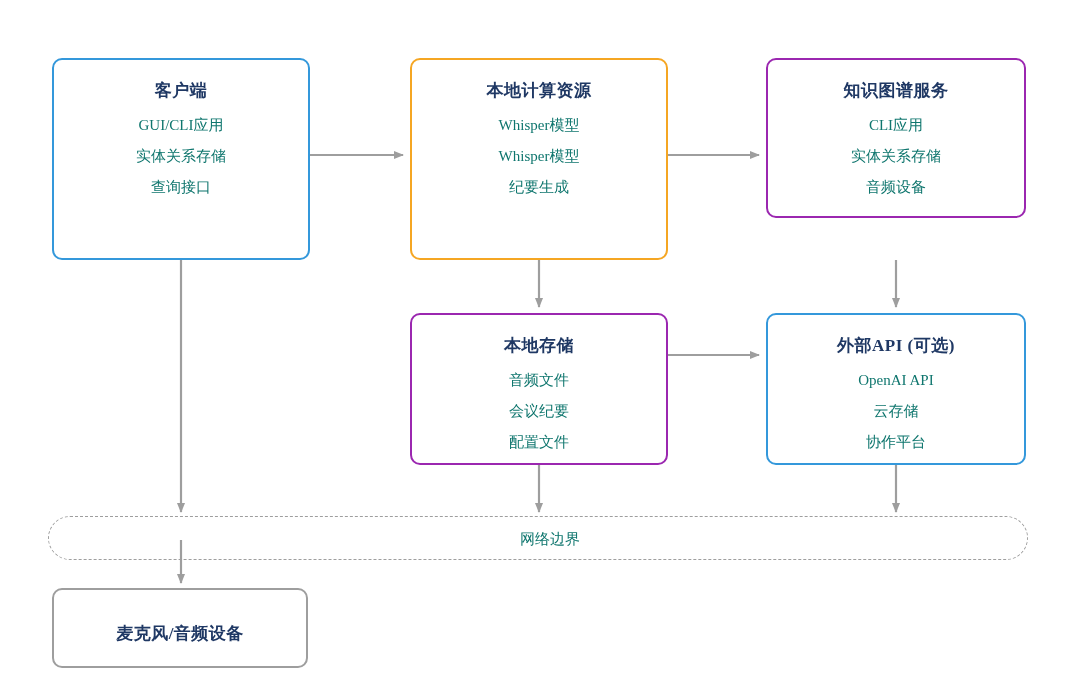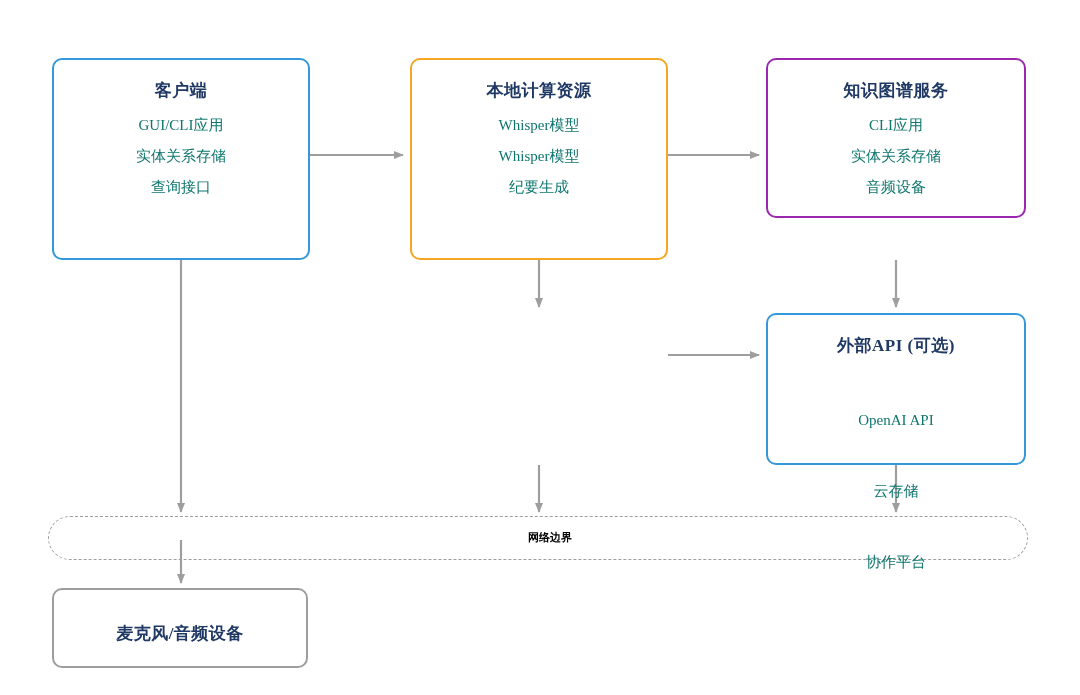--- a/index.html
+++ b/index.html
@@ -22,31 +22,31 @@
   .node .item{
     font-size:15px;color:#0f766e;line-height:1.15;margin-bottom:14px;text-align:center;
   }
   .node.plain{justify-content:center;padding-top:12px;}
   .node.plain .title{margin-bottom:0;}
 
   #client{left:52px;top:58px;width:258px;height:202px;border-color:#3498db;}
   #compute{left:410px;top:58px;width:258px;height:202px;border-color:#f5a623;}
   #kg{left:766px;top:58px;width:260px;height:160px;border-color:#9b27b0;}
   #storage{left:410px;top:313px;width:258px;height:152px;border-color:#9b27b0;}
-  #extapi{left:766px;top:313px;width:260px;height:152px;border-color:#3498db;gap:40px;}
+  #extapi{left:766px;top:313px;width:260px;height:152px;border-color:#3498db;}
   #mic{left:52px;top:588px;width:256px;height:80px;border-color:#9e9e9e;}
 
   #boundary{
     position:absolute;left:48px;top:516px;width:980px;height:44px;
     box-sizing:border-box;border:1.6px dashed #9e9e9e;border-radius:22px;
     background:transparent;
   }
   #boundary-label{
     position:absolute;left:480px;top:530px;width:140px;text-align:center;
-    font-size:11px;color:#000000;font-weight:bold;
+    font-size:15px;color:#0f766e;
   }
 </style>
 </head>
 <body>
 
 <div id="diagram">
 
   <svg width="1080" height="695" style="position:absolute;left:0;top:0;">
     <defs>
       <marker id="ah" markerWidth="10" markerHeight="10" refX="9" refY="4" orient="auto" markerUnits="userSpaceOnUse">
@@ -83,20 +83,26 @@
     <div class="item">纪要生成</div>
   </div>
 
   <div class="node" id="kg">
     <div class="title">知识图谱服务</div>
     <div class="item">CLI应用</div>
     <div class="item">实体关系存储</div>
     <div class="item">音频设备</div>
   </div>
 
+  <div class="node" id="storage">
+    <div class="title">本地存储</div>
+    <div class="item">音频文件</div>
+    <div class="item">会议纪要</div>
+    <div class="item">配置文件</div>
+  </div>
 
   <div class="node" id="extapi">
     <div class="title">外部API (可选)</div>
     <div class="item">OpenAI API</div>
     <div class="item">云存储</div>
     <div class="item">协作平台</div>
   </div>
 
   <div class="node plain" id="mic">
     <div class="title">麦克风/音频设备</div>

